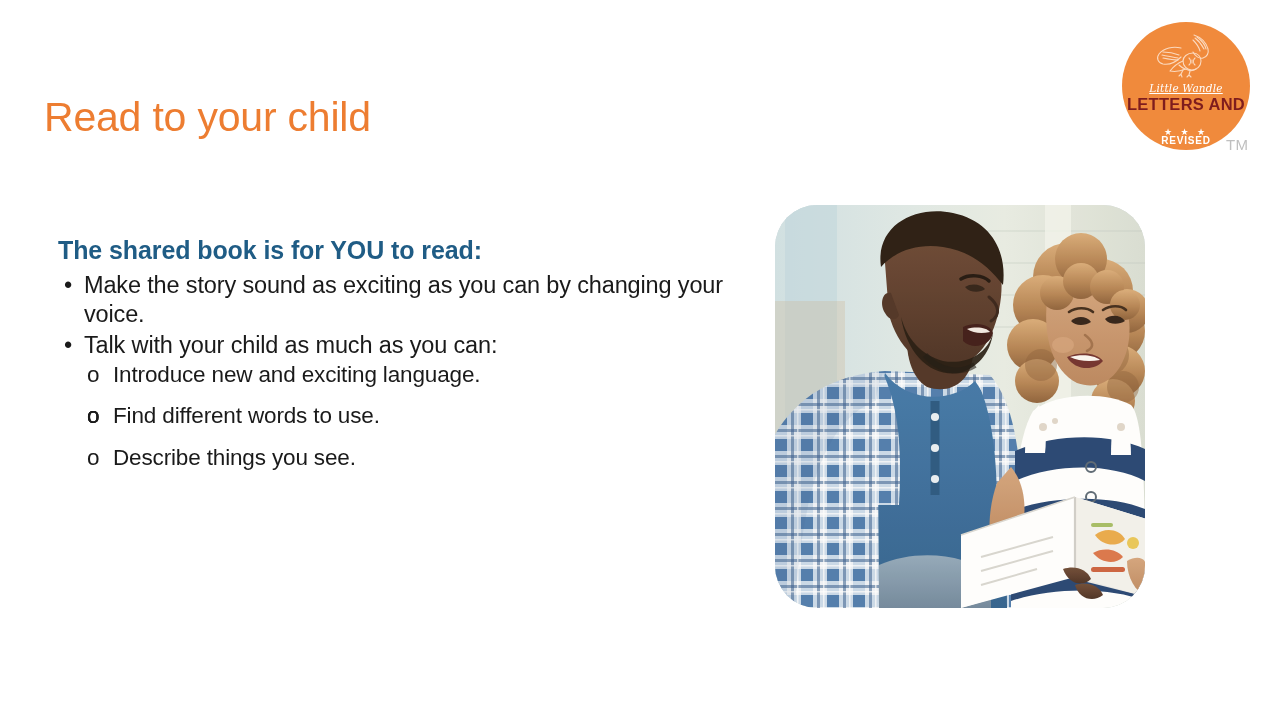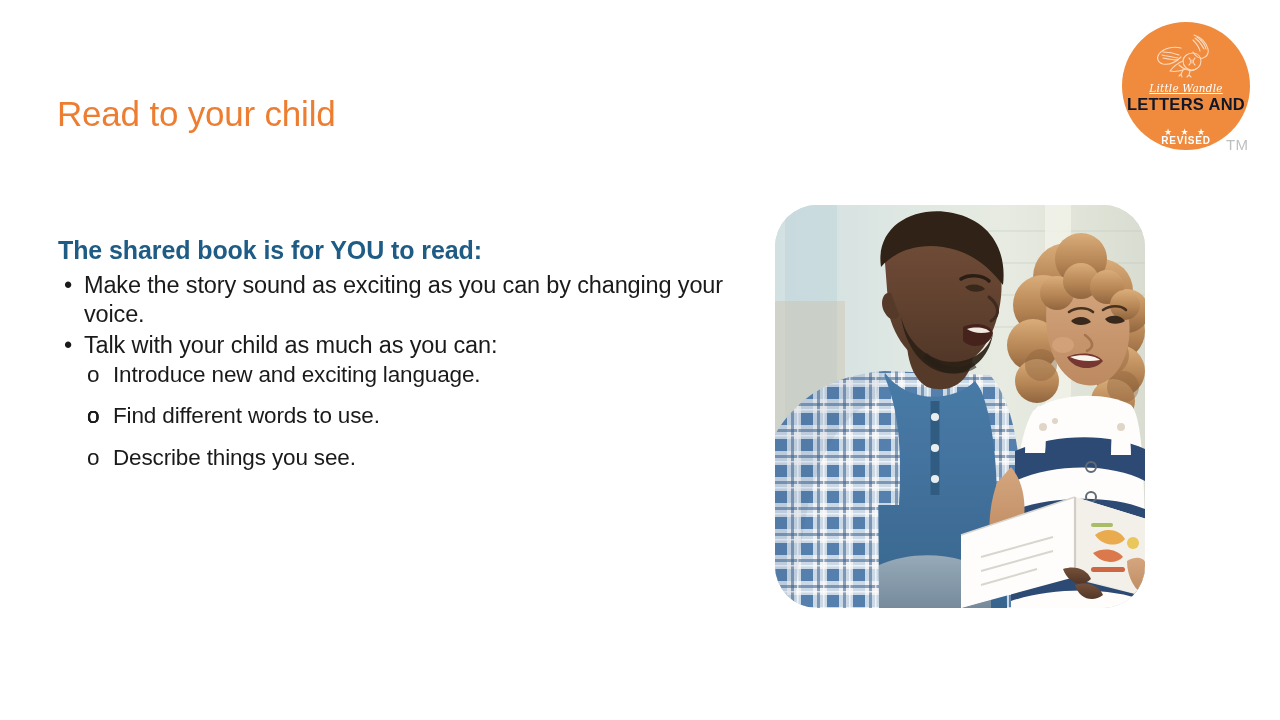--- a/index.html
+++ b/index.html
@@ -19,23 +19,23 @@
   
   .slide {
     position: absolute;
     inset: 0;
     background: #ffffff;
   }
 
   
   .slide-title {
     position: absolute;
-    left: 57px;
+    left: 44px;
     top: 94px;
-    font-size: 35px;
+    font-size: 41px;
     font-weight: 400;
     letter-spacing: -0.2px;
     color: #ED7D31;
     white-space: nowrap;
   }
 
   
   .logo-wrap {
     position: absolute;
     left: 1122px;
@@ -72,21 +72,21 @@
     font-size: 10.5px;
     color: #ffffff;
     letter-spacing: 0.2px;
     text-decoration: underline;
   }
   .logo-line1, .logo-line2 {
     position: absolute;
     left: 0;
     right: 0;
     text-align: center;
-    color: #0f172a;
+    color: #7f1d1d;
     font-weight: 700;
     letter-spacing: 0.3px;
     line-height: 1;
   }
   .logo-line1 { top: 74px;  font-size: 16.5px; }
   .logo-line2 { top: 91px;  font-size: 16.5px; margin-top: 35px; }
   .logo-stars {
     position: absolute;
     left: 0; right: 0;
     top: 106px;

